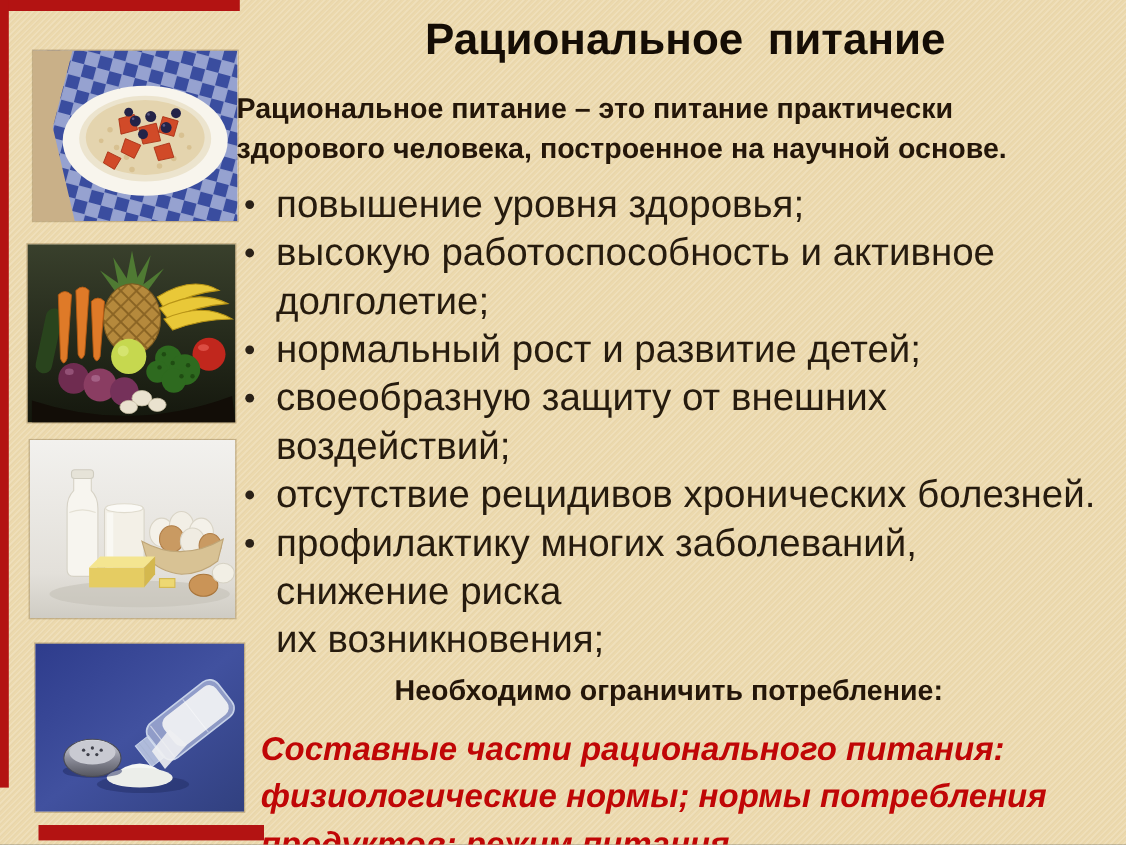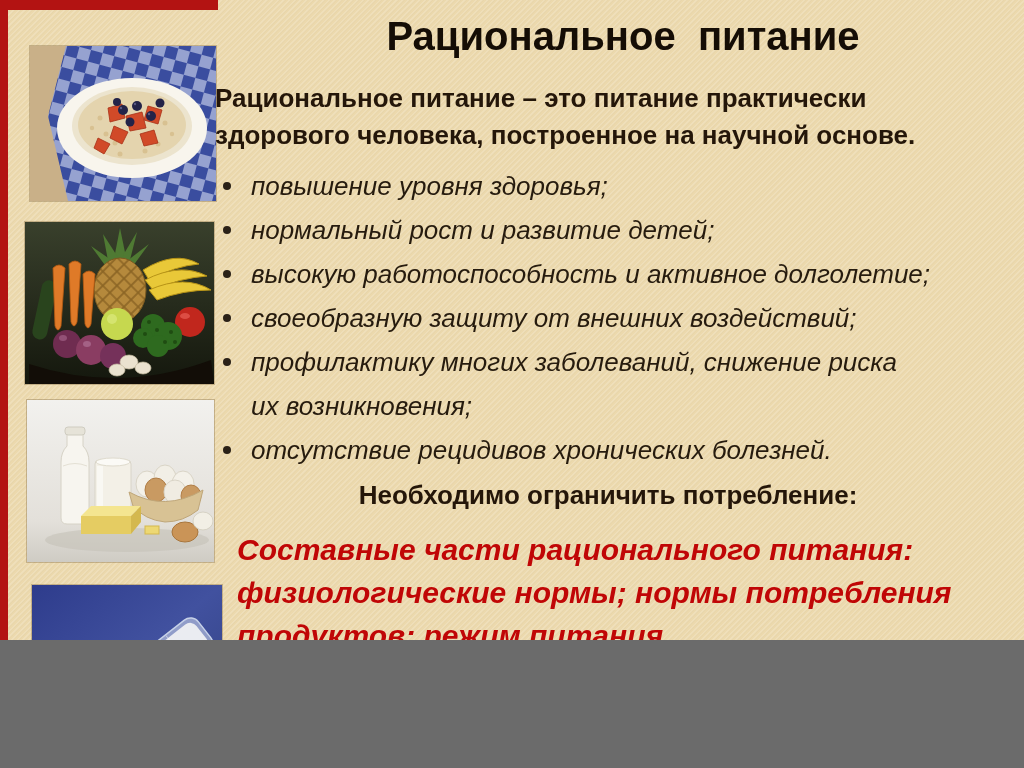--- a/index.html
+++ b/index.html
@@ -2,21 +2,21 @@
 <html><head>
 <meta charset="utf-8">
 <style>
   html,body{margin:0;padding:0;}
   body{
     font-family:"Liberation Sans", sans-serif;
     background:#6b6b6b;
   }
   .slide{
     position:relative;
-    width:1024px;height:640px;
+    width:1024px;height:768px;
     margin:0 auto;
     overflow:hidden;
     background-color:#ecd9ad;
     background-image:repeating-linear-gradient(135deg,
       rgba(255,255,255,0.16) 0px, rgba(255,255,255,0.16) 1px,
       rgba(0,0,0,0.02) 2px, transparent 3px, transparent 4px);
   }
   
   .bar-top{position:absolute;left:0;top:0;width:218px;height:10px;background:#b31312;}
   .bar-left{position:absolute;left:0;top:0;width:8px;height:716px;background:#b31312;}
@@ -40,21 +40,21 @@
   
   .content{position:absolute;left:215px;top:80px;width:786px;}
   .def{
     margin:0;font-size:26px;font-weight:bold;line-height:37px;
     color:#241609;white-space:pre-line;
   }
   .provides{margin:9px 0 0;font-size:26px;font-weight:bold;line-height:37px;color:#241609;}
   ul.bullets{list-style:none;margin:10px 0 0;padding:0;}
   ul.bullets li{
     display:flex;align-items:flex-start;
-    font-size:26px;line-height:44px;color:#261b0e;font-style:italic;
+    font-size:35px;line-height:44px;color:#261b0e;
   }
   .dot{
     flex:none;width:8px;height:8px;border-radius:50%;
     background:#2a2117;margin:18px 20px 0 8px;
   }
   ul.bullets .txt{white-space:pre-line;}
   .limit{
     margin:2px;text-align:center;font-size:26px;font-weight:bold;
     line-height:37px;color:#241609;
   }
@@ -274,38 +274,38 @@
     <p class="def">Рациональное питание – это питание практически
 здорового человека, построенное на научной основе.</p>
 
     <ul class="bullets">
       <li>
         <span class="dot"></span>
         <span class="txt">повышение уровня здоровья;</span>
       </li>
       <li>
         <span class="dot"></span>
+        <span class="txt">высокую работоспособность  и активное долголетие;</span>
+      </li>
+      <li>
+        <span class="dot"></span>
         <span class="txt">нормальный рост и развитие детей;</span>
       </li>
       <li>
         <span class="dot"></span>
-        <span class="txt">высокую работоспособность  и активное долголетие;</span>
-      </li>
-      <li>
-        <span class="dot"></span>
         <span class="txt">своеобразную защиту от внешних воздействий;</span>
+      </li>
+      <li>
+        <span class="dot"></span>
+        <span class="txt">отсутствие рецидивов хронических болезней.</span>
       </li>
       <li>
         <span class="dot"></span>
         <span class="txt">профилактику многих заболеваний, снижение риска
 их возникновения;</span>
-      </li>
-      <li>
-        <span class="dot"></span>
-        <span class="txt">отсутствие рецидивов хронических болезней.</span>
       </li>
     </ul>
 
     <p class="limit first">Необходимо ограничить потребление:</p>
 
     <p class="components">Составные части рационального питания:
 физиологические нормы; нормы потребления
 продуктов; режим питания.</p>
   </main>
 

